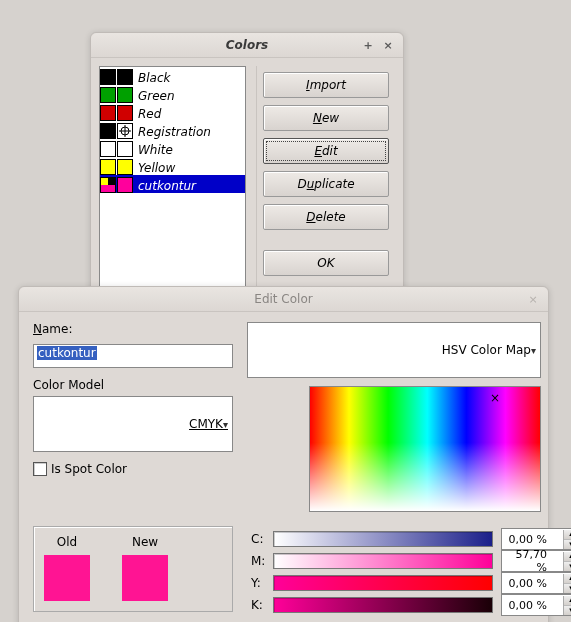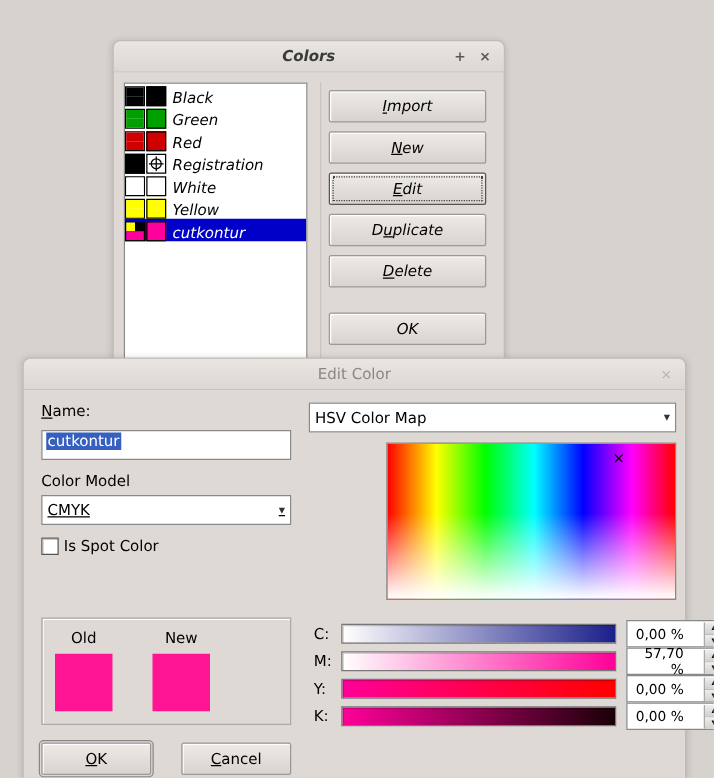--- a/index.html
+++ b/index.html
@@ -84,21 +84,21 @@
   .underline { text-decoration: underline; text-decoration-skip-ink:none; }
 
   
   .editwin .win-body { padding: 10px 14px 12px 14px; }
   .row { display:flex; align-items:center; }
   .label { color:#000; }
   .text-input {
     background:#fff; border:1px solid #888; height:20px; padding:1px 3px; font-size:12px;
   }
   .select {
-    background:#fff; border:1px solid #888; height:22px; display:flex; align-items:center; justify-content:space-between; padding:0 4px; font-size:12px;
+    background:#fff; border:1px solid #888; height:22px; display:flex; align-items:center; justify-content:flex-end; padding:16px 4px; font-size:12px;
   }
   .select .arrow{font-size:10px;color:#333;}
   .chk { width:12px;height:12px;border:1px solid #555;background:#fff;display:inline-block;margin-right:4px;box-shadow:inset 1px 1px 0 #ccc;}
   .hsv-box {
     width:230px; height:124px; border:1px solid #888;
     background:
       linear-gradient(to bottom, rgba(255,255,255,0) 0%, rgba(255,255,255,0) 45%, #fff 100%),
       linear-gradient(to right, #ff0000 0%, #ffff00 17%, #00ff00 34%, #00ffff 51%, #0000ff 68%, #ff00ff 85%, #ff0000 100%);
     position:relative;
   }

